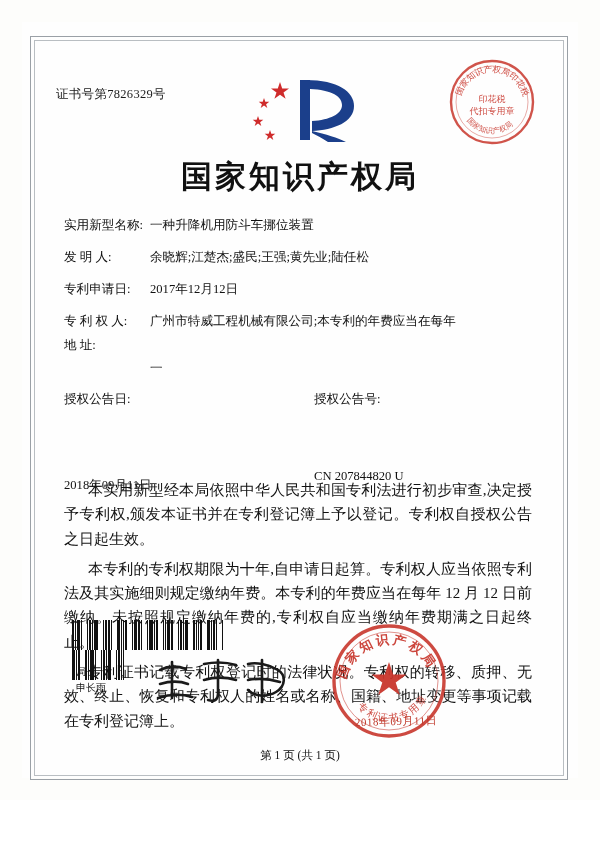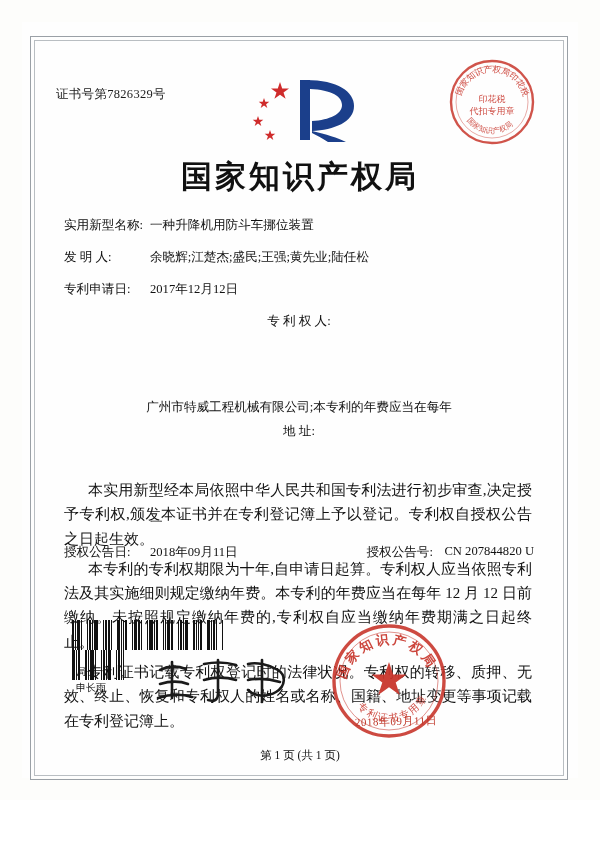--- a/index.html
+++ b/index.html
@@ -81,44 +81,45 @@
   }
 
   
   .fields {
     position: absolute;
     left: 64px; top: 216px;
     width: 470px;
   }
   .field-row {
     display: flex;
-    align-items: center;
+    align-items: flex-end;
     margin-bottom: 13px;
     font-size: 12.6px;
     line-height: 1.5;
   }
   .field-label {
     flex: 0 0 86px;
     white-space: nowrap;
     color: #111;
   }
   .field-value {
     flex: 1 1 auto;
     color: #111;
   }
-  .row-tight { margin-bottom: 5px; flex-direction: column; }
+  .row-tight { margin-bottom: 5px; }
 
   .two-col {
     display: flex;
     align-items: flex-start;
     margin-bottom: 13px;
     font-size: 12.6px;
   }
   .two-col .col {
     display: flex;
+    flex-direction: column;
   }
   .two-col .col-a { flex: 0 0 250px; }
   .two-col .col-b { flex: 1 1 auto; justify-content: flex-end; }
   .two-col .lbl { white-space: nowrap; }
   .two-col .lbl-a { flex: 0 0 86px; }
   .two-col .lbl-b { flex: 0 0 78px; }
 
   
   .paras {
     position: absolute;

